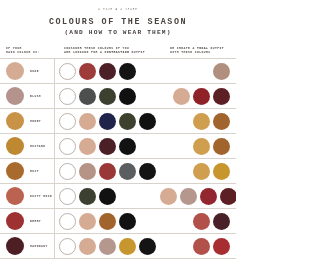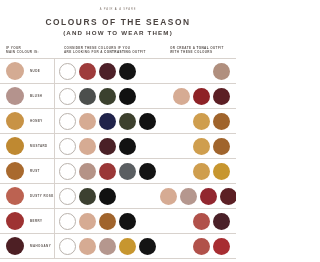--- a/index.html
+++ b/index.html
@@ -11,20 +11,21 @@
     font-family: "Liberation Sans", sans-serif;
     overflow: hidden;
   }
 
   .sheet {
     width: 236px;
     height: 262px;
     background: #ffffff;
     padding: 0;
     position: relative;
+    font-family: Liberation Mono, monospace;
   }
 
   
   .brandmark {
     text-align: center;
     font-size: 2.6px;
     letter-spacing: 0.9px;
     color: #8b7f77;
     padding-top: 8px;
     text-transform: uppercase;

